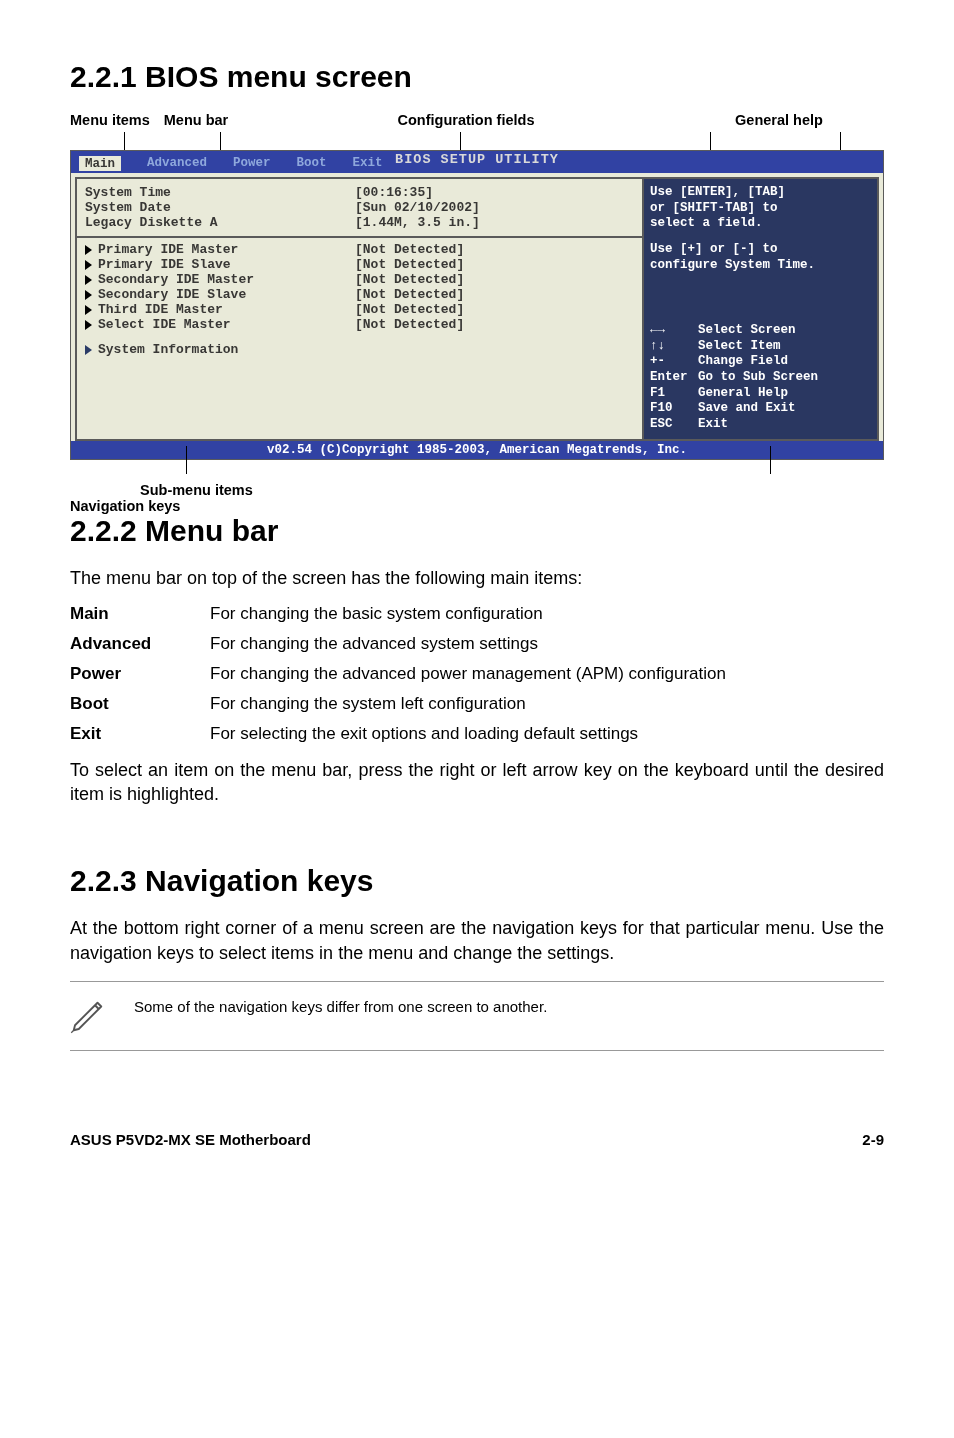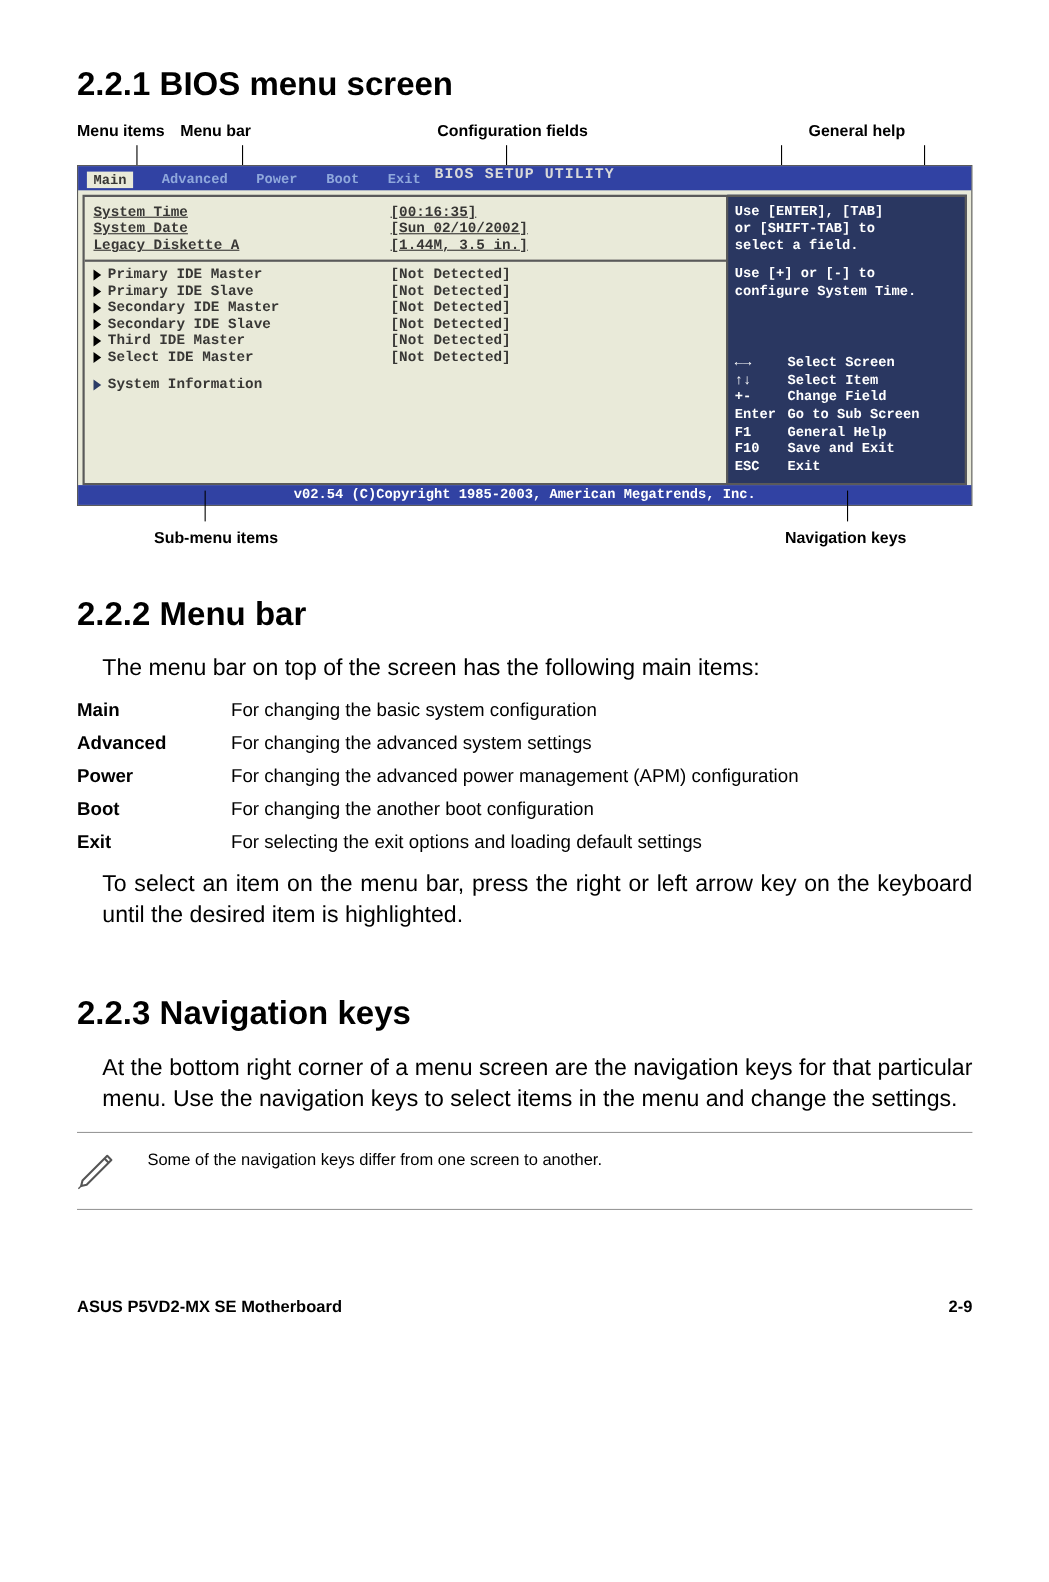--- a/index.html
+++ b/index.html
@@ -85,21 +85,20 @@
     }
     .bios-main {
       flex: 1;
       border: 2px solid #5a5a5a;
       border-right: 1px solid #5a5a5a;
       margin: 4px 0 0 4px;
       padding: 6px 8px 8px 8px;
     }
     .bios-inner-top {
       padding-bottom: 6px;
-      text-decoration: underline;
     }
     .bios-inner-bottom {
       border: 2px solid #5a5a5a;
       margin: 0 -8px -8px -8px;
       padding: 4px 22px 8px 8px;
       border-left: none;
       border-right: none;
       border-bottom: none;
     }
     .bios-row { display: flex; }
@@ -115,21 +114,21 @@
     }
     .bios-tri2 {
       display: inline-block;
       width: 0; height: 0;
       border-top: 5px solid transparent;
       border-bottom: 5px solid transparent;
       border-left: 7px solid #2b3c67;
       margin-right: 6px;
     }
     .bios-side {
-      width: 218px;
+      width: 236px;
       border: 2px solid #5a5a5a;
       border-left: 1px solid #5a5a5a;
       margin: 4px 4px 0 0;
       background: #2a3761;
       color: #fff;
       padding: 6px 6px;
       font-size: 12.5px;
       line-height: 1.25;
     }
     .bios-side .hint { margin-bottom: 10px; }
@@ -145,29 +144,28 @@
     .post-ticks {
       height: 18px;
       position: relative;
     }
     .bottom-labels {
       display: flex;
       justify-content: space-between;
       font-size: 14.5px;
       font-weight: bold;
       margin-top: 4px;
-      margin-bottom: 44px;
+      flex-direction: column;
     }
     .bottom-left { padding-left: 70px; }
     .bottom-right { padding-right: 60px; }
     .body-text {
-      font-size: 21px;
+      font-size: 18px;
       line-height: 1.35;
       margin-bottom: 14px;
-      margin-left: 23px;
     }
     .def-table {
       font-size: 17px;
       margin-bottom: 14px;
     }
     .def-row { display: flex; margin-bottom: 10px; }
     .def-term { width: 140px; font-weight: bold; }
     .def-desc { flex: 1; }
     .note-row {
       display: flex;
@@ -374,21 +372,21 @@
   <div class="def-row">
     <div class="def-term">Advanced</div>
     <div class="def-desc">For changing the advanced system settings</div>
   </div>
   <div class="def-row">
     <div class="def-term">Power</div>
     <div class="def-desc">For changing the advanced power management (APM) configuration</div>
   </div>
   <div class="def-row">
     <div class="def-term">Boot</div>
-    <div class="def-desc">For changing the another boot configuration</div>
+    <div class="def-desc">For changing the system left configuration</div>
   </div>
   <div class="def-row">
     <div class="def-term">Exit</div>
     <div class="def-desc">For selecting the exit options and loading default settings</div>
   </div>
 </div>
 
 <p class="body-text" style="text-align:justify">To select an item on the menu bar, press the right or left arrow key on the keyboard until the desired item is highlighted.</p>
 
 <div class="sec-spacer"></div>

